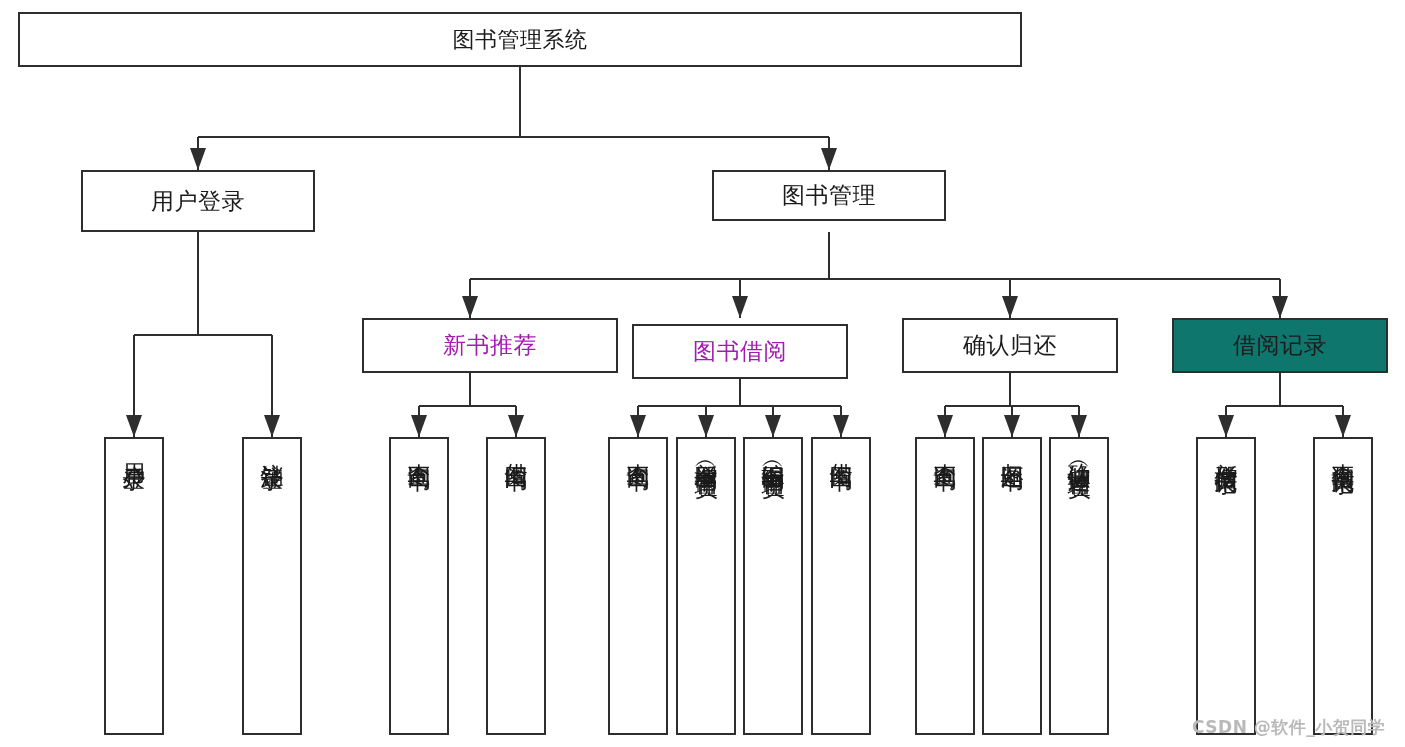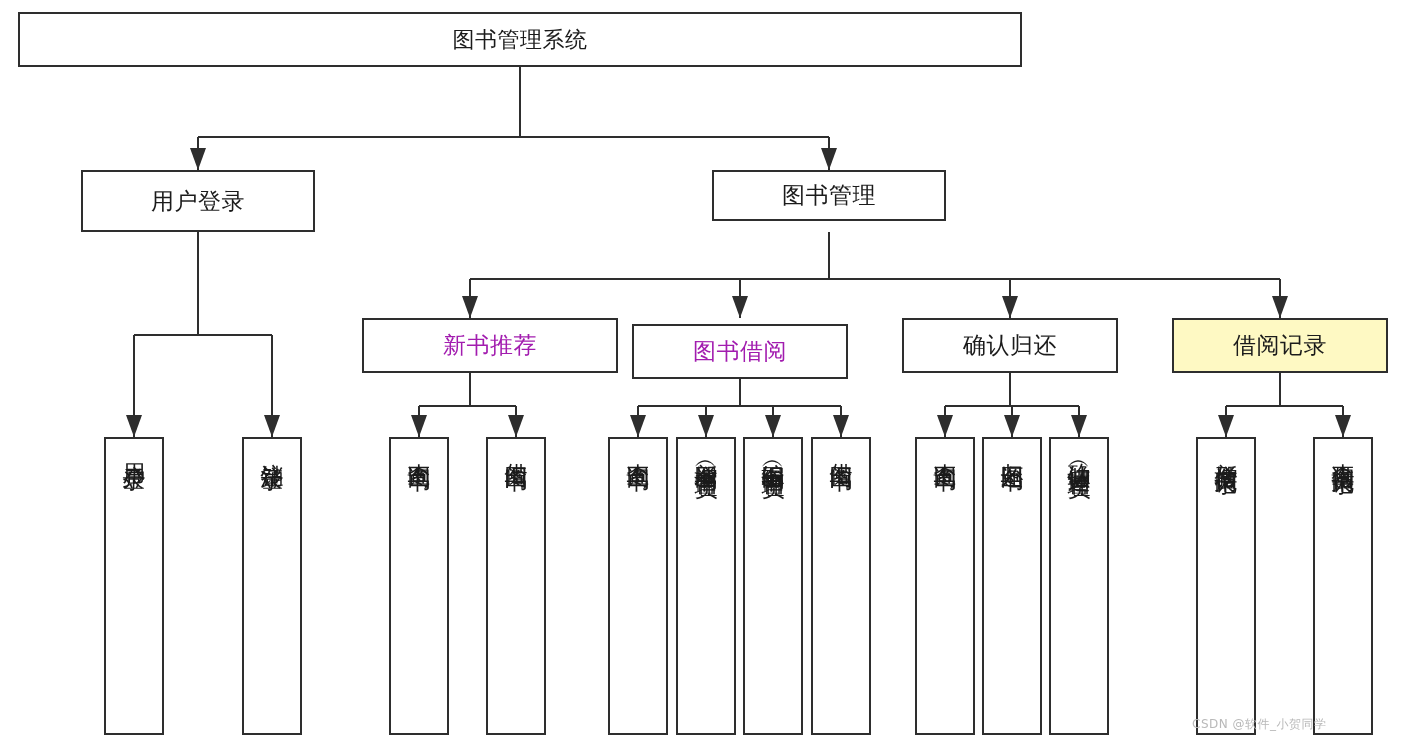--- a/index.html
+++ b/index.html
@@ -58,25 +58,26 @@
   .node.vert .node-label {
     writing-mode: vertical-rl;
     text-orientation: upright;
     font-size: 23px;
     line-height: 1.0;
     letter-spacing: 2px;
     white-space: nowrap;
   }
   .watermark {
     position: absolute;
-    font-size: 12px;
+    font-size: 17px;
     color: #b9b9b9;
     white-space: nowrap;
     pointer-events: none;
     letter-spacing: 0.5px;
+    font-weight: bold;
   }
 </style>
 </head>
 <body>
 
 <div id="diagram-root">
 
   <svg id="edges-layer" viewBox="0 0 1405 747" width="1405" height="747" aria-hidden="true">
       <line x1="520" y1="67" x2="520" y2="137" stroke="#2e2e2e" stroke-width="2.6" shape-rendering="crispEdges"></line>
       <line x1="198" y1="137" x2="829" y2="137" stroke="#2e2e2e" stroke-width="2.6" shape-rendering="crispEdges"></line>
@@ -144,21 +145,21 @@
       </div>
       <div class="node horiz" style="left: 362px; top: 318px; width: 256px; height: 55px; border-color: rgb(46, 46, 46); background: rgb(255, 255, 255); color: #a21caf;">
         <span class="node-label">新书推荐</span>
       </div>
       <div class="node horiz" style="left: 632px; top: 318px; width: 216px; height: 55px; border-color: rgb(46, 46, 46); background: rgb(255, 255, 255); color: #a21caf; margin-top: 6px;">
         <span class="node-label">图书借阅</span>
       </div>
       <div class="node horiz" style="left: 902px; top: 318px; width: 216px; height: 55px; border-color: rgb(46, 46, 46); background: rgb(255, 255, 255); color: rgb(27, 27, 27);">
         <span class="node-label">确认归还</span>
       </div>
-      <div class="node horiz" style="left: 1172px; top: 318px; width: 216px; height: 55px; border-color: rgb(46, 46, 46); background: #fef9c3; color: rgb(27, 27, 27);">
+      <div class="node horiz" style="left: 1172px; top: 318px; width: 216px; height: 55px; border-color: rgb(46, 46, 46); background: #0f766e; color: rgb(27, 27, 27);">
         <span class="node-label">借阅记录</span>
       </div>
       <div class="node vert" style="left: 104px; top: 437px; width: 60px; height: 298px; border-color: rgb(46, 46, 46); background: rgb(255, 255, 255); color: rgb(27, 27, 27);">
         <span class="node-label">用户登录</span>
       </div>
       <div class="node vert" style="left: 242px; top: 437px; width: 60px; height: 298px; border-color: rgb(46, 46, 46); background: rgb(255, 255, 255); color: rgb(27, 27, 27);">
         <span class="node-label">注销登录</span>
       </div>
       <div class="node vert" style="left: 389px; top: 437px; width: 60px; height: 298px; border-color: rgb(46, 46, 46); background: rgb(255, 255, 255); color: rgb(27, 27, 27);">
         <span class="node-label">查询图书</span>

